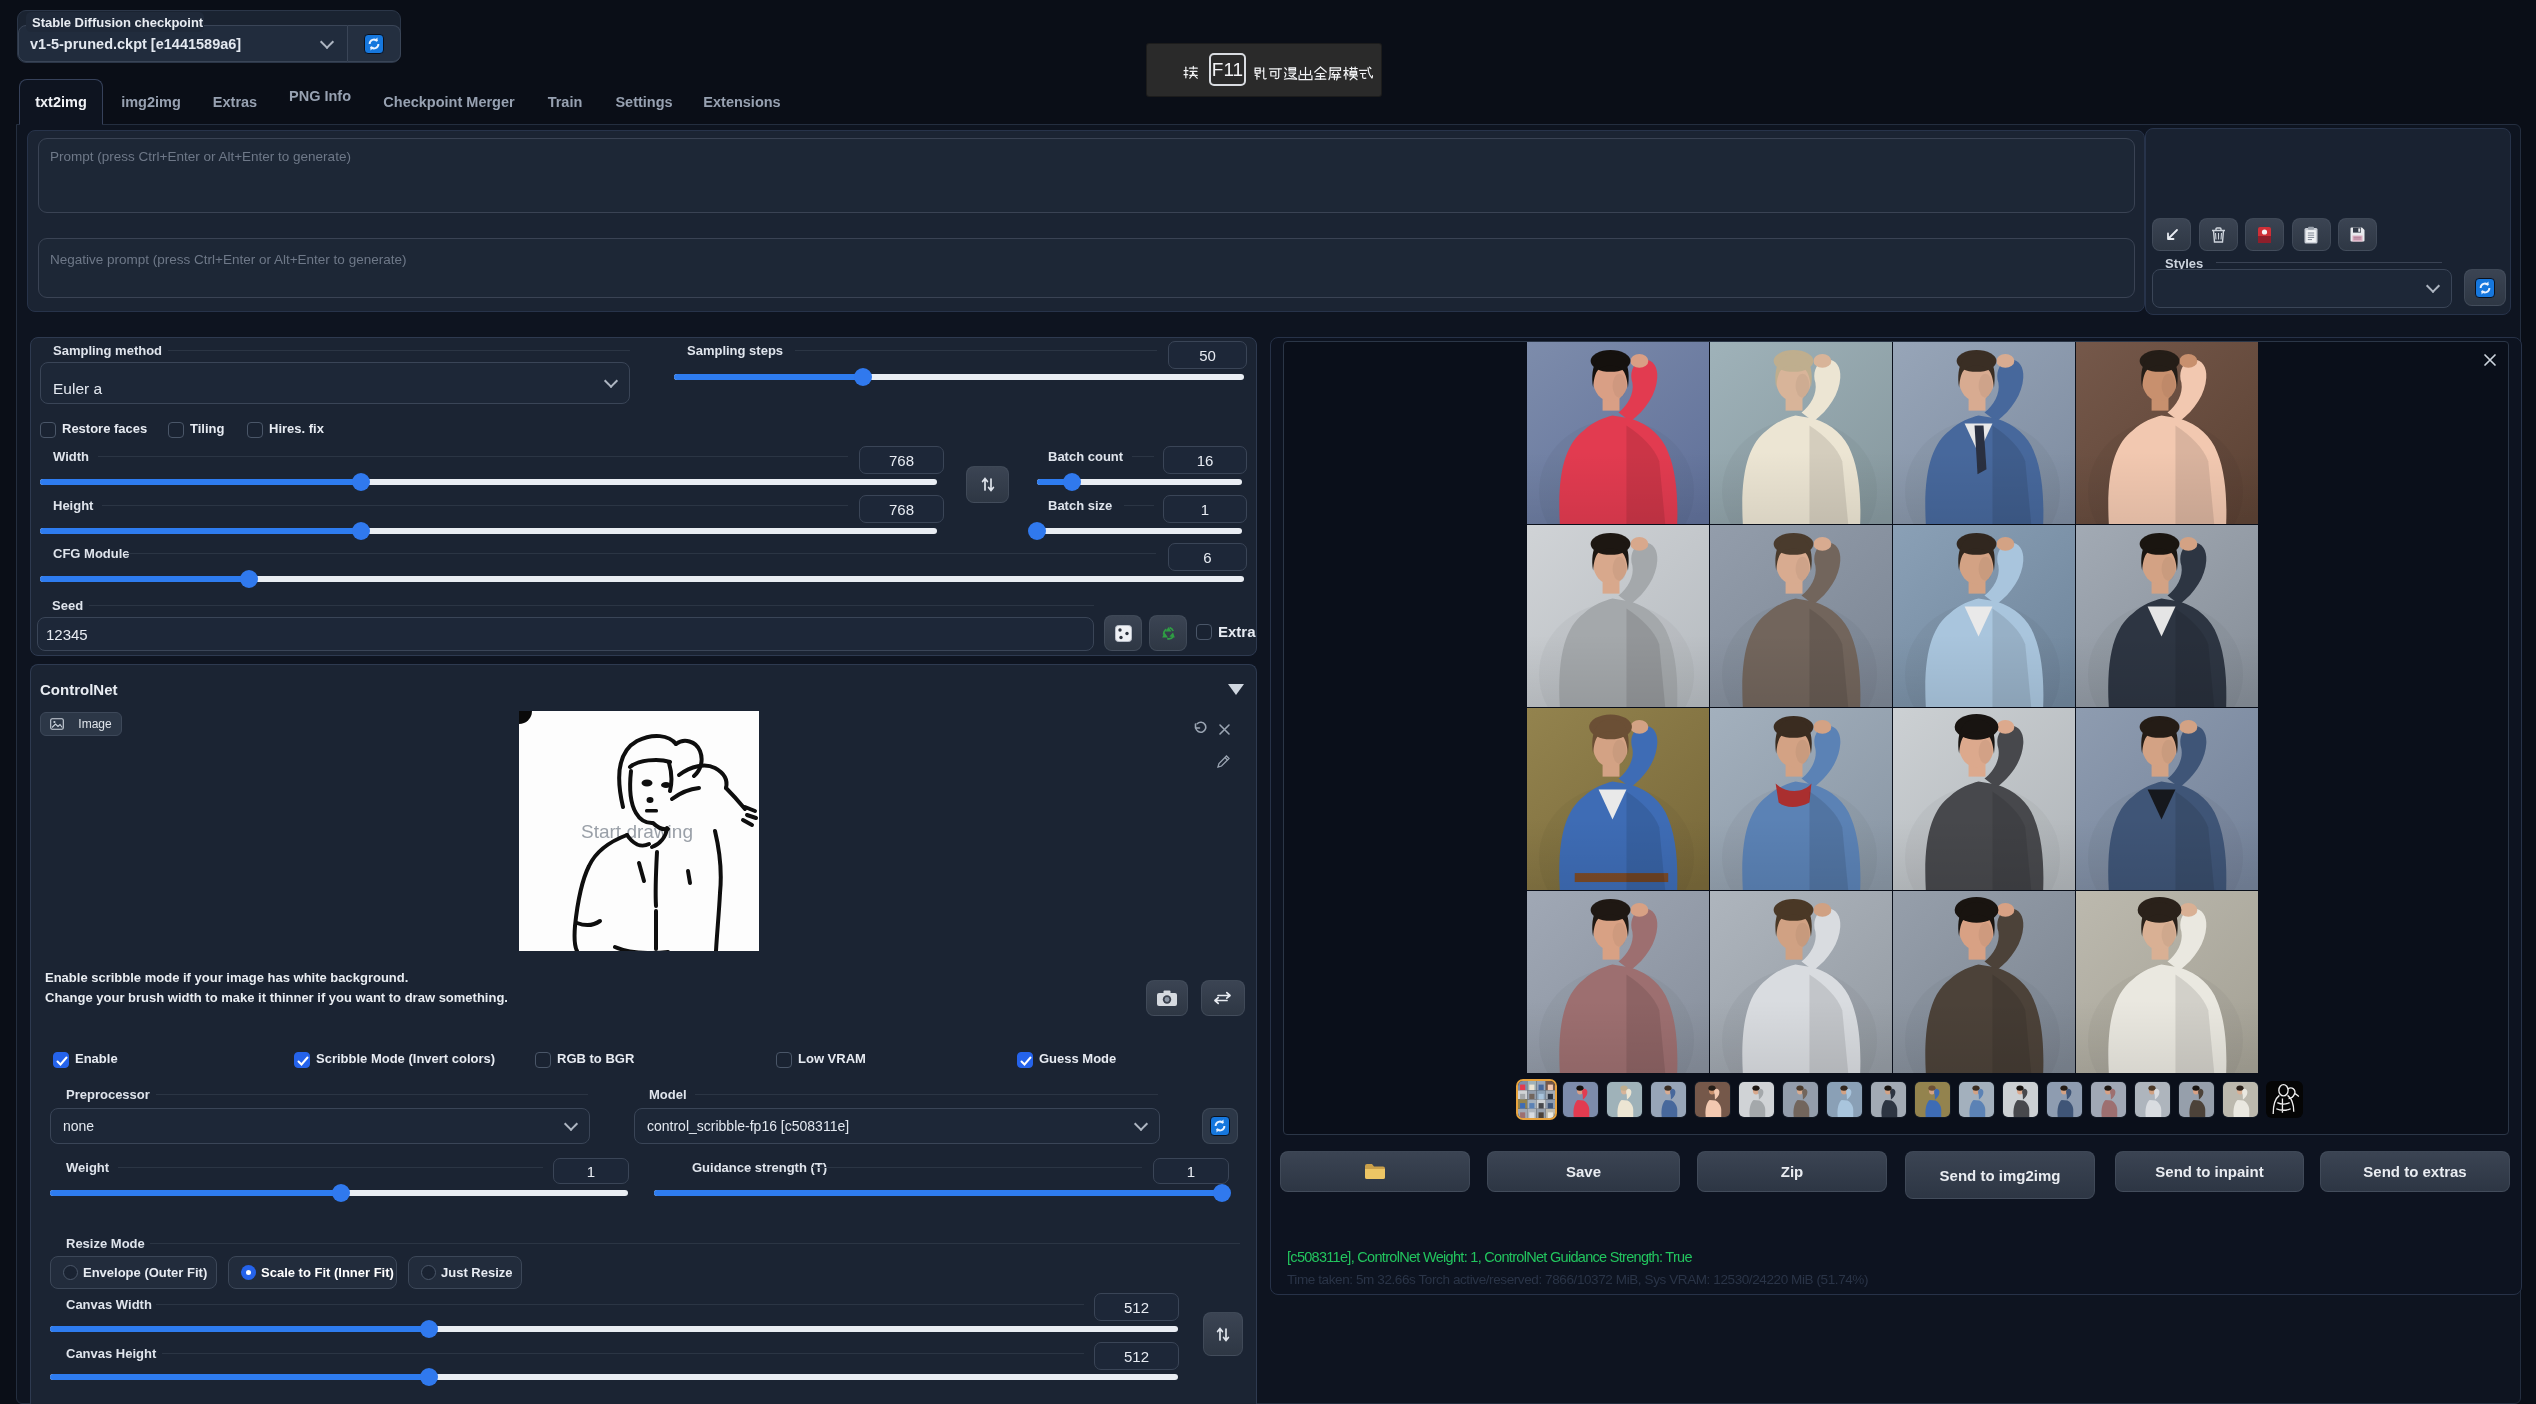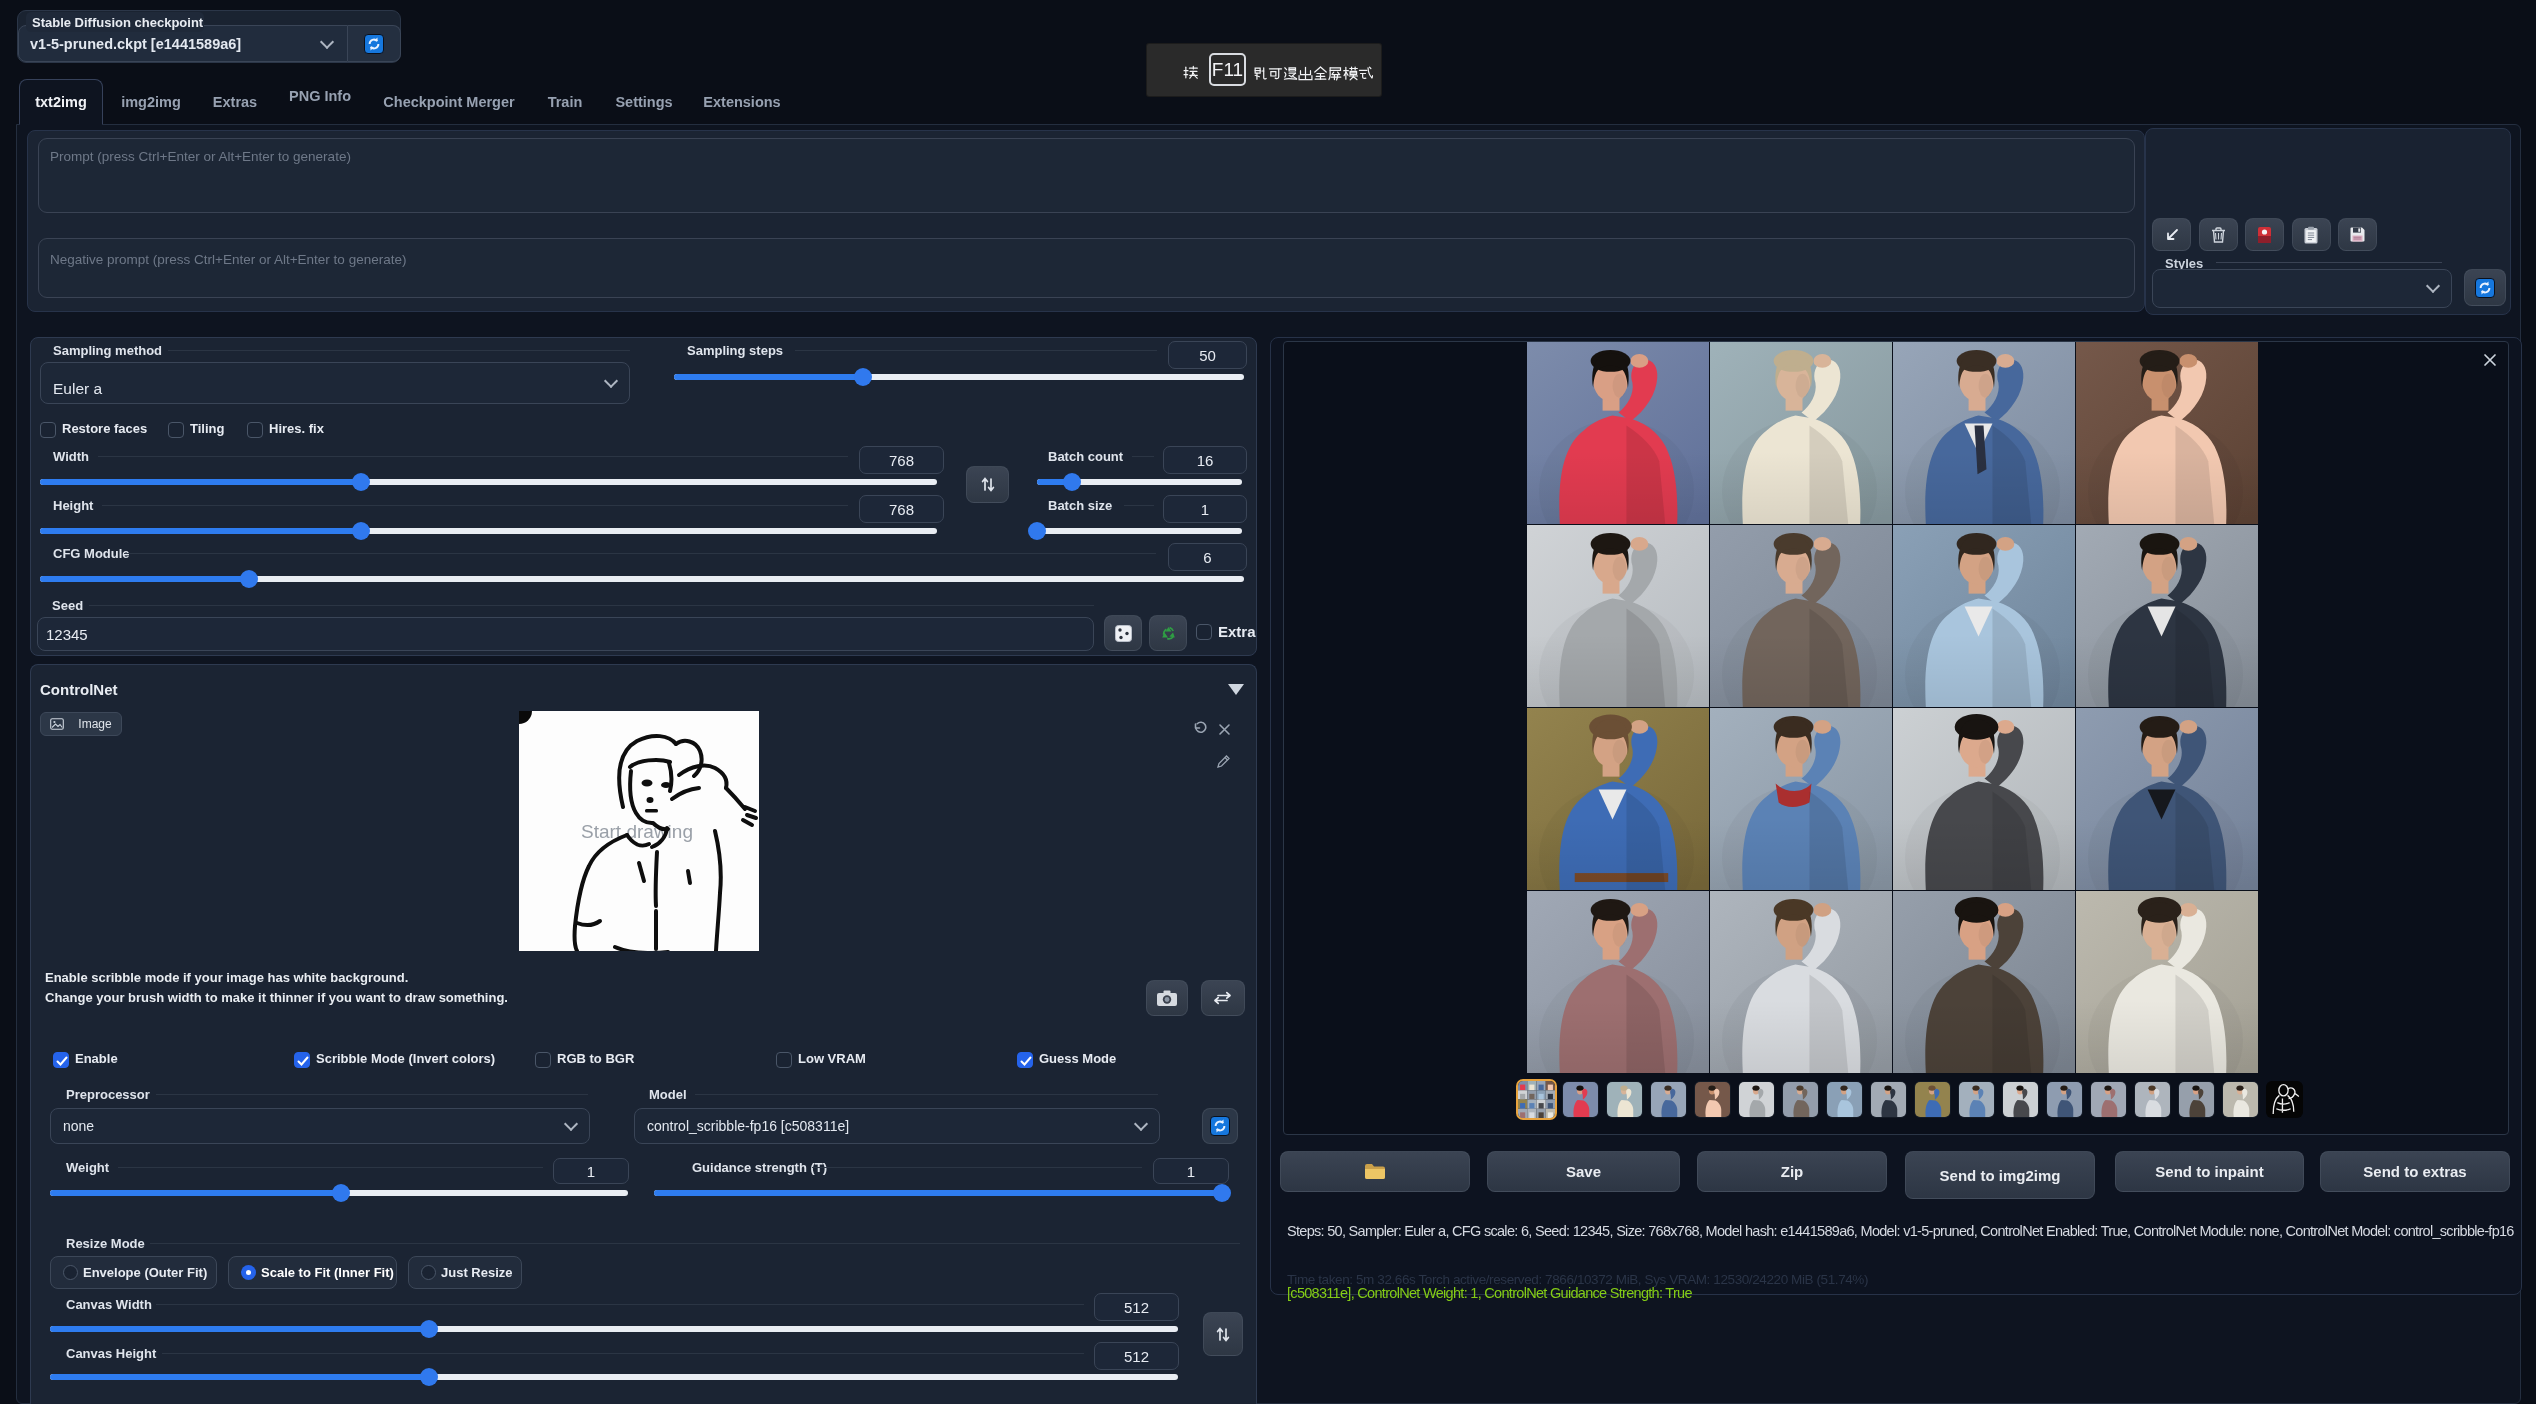--- a/index.html
+++ b/index.html
@@ -1078,15 +1078,14 @@
       <svg width="22" height="17" viewBox="0 0 22 17">
         <path d="M1 3 a2 2 0 0 1 2-2 h5 l2 2.5 H19 a2 2 0 0 1 2 2 V14 a2 2 0 0 1-2 2 H3 a2 2 0 0 1-2-2 Z" fill="#caa04a"></path>
         <path d="M1 6 H21 V14 a2 2 0 0 1-2 2 H3 a2 2 0 0 1-2-2 Z" fill="#ecc565"></path>
       </svg>
     </div>
 <div style="position:absolute;left:1487px;top:1151px;width:193px;height:41px;background:linear-gradient(#3b4453,#2d3644);border:1px solid #49546399;border-radius:8px;display:flex;align-items:center;justify-content:center;font-size:15px;font-weight:700;color:#e9ecf1;">Save</div>
 <div style="position:absolute;left:1697px;top:1151px;width:190px;height:41px;background:linear-gradient(#3b4453,#2d3644);border:1px solid #49546399;border-radius:8px;display:flex;align-items:center;justify-content:center;font-size:15px;font-weight:700;color:#e9ecf1;">Zip</div>
 <div style="position:absolute;left:1905px;top:1151px;width:190px;height:48px;background:linear-gradient(#3b4453,#2d3644);border:1px solid #49546399;border-radius:8px;display:flex;align-items:center;justify-content:center;font-size:15px;font-weight:700;color:#e9ecf1;">Send to img2img</div>
 <div style="position:absolute;left:2115px;top:1151px;width:189px;height:41px;background:linear-gradient(#3b4453,#2d3644);border:1px solid #49546399;border-radius:8px;display:flex;align-items:center;justify-content:center;font-size:15px;font-weight:700;color:#e9ecf1;">Send to inpaint</div>
 <div style="position:absolute;left:2320px;top:1151px;width:190px;height:41px;background:linear-gradient(#3b4453,#2d3644);border:1px solid #49546399;border-radius:8px;display:flex;align-items:center;justify-content:center;font-size:15px;font-weight:700;color:#e9ecf1;">Send to extras</div>
-<div style="position:absolute;left:1287px;top:1223px;font-size:14.5px;color:#d6dae2;font-weight:400;white-space:nowrap;line-height:1.2;letter-spacing:-0.7px;">Steps: 50, Sampler: Euler a, CFG scale: 6, Seed: 12345, Size: 768x768, Model hash: e1441589a6, Model: v1-5-pruned, ControlNet Enabled: True, ControlNet Module: none, ControlNet Model: control_scribble-fp16</div>
-<div style="position:absolute;left:1287px;top:1249px;font-size:14.5px;color:#84cc16;font-weight:400;white-space:nowrap;line-height:1.2;letter-spacing:-0.7px;margin-top:36px;">[c508311e], ControlNet Weight: 1, ControlNet Guidance Strength: True</div>
+<div style="position:absolute;left:1287px;top:1249px;font-size:14.5px;color:#22c55e;font-weight:400;white-space:nowrap;line-height:1.2;letter-spacing:-0.7px;">[c508311e], ControlNet Weight: 1, ControlNet Guidance Strength: True</div>
 <div style="position:absolute;left:1287px;top:1272px;font-size:13.5px;color:#2a3447;font-weight:400;white-space:nowrap;line-height:1.2;letter-spacing:-0.4px;">Time taken: 5m 32.66s  Torch active/reserved: 7866/10372 MiB, Sys VRAM: 12530/24220 MiB (51.74%)</div>
 </div>
 </body></html>

